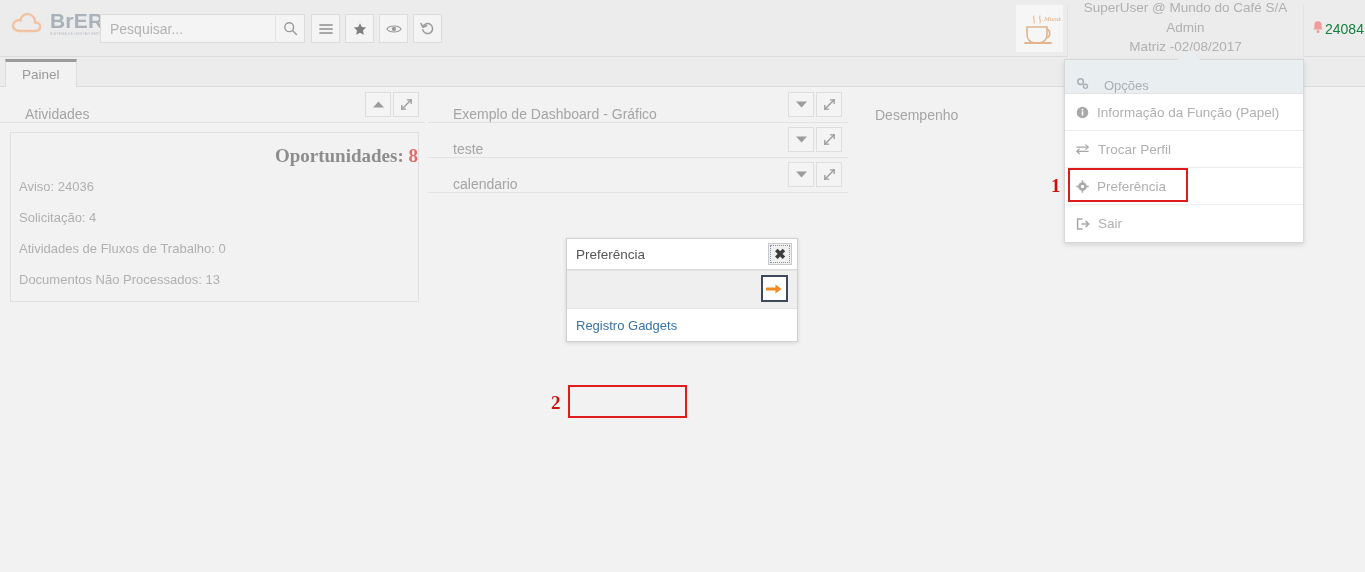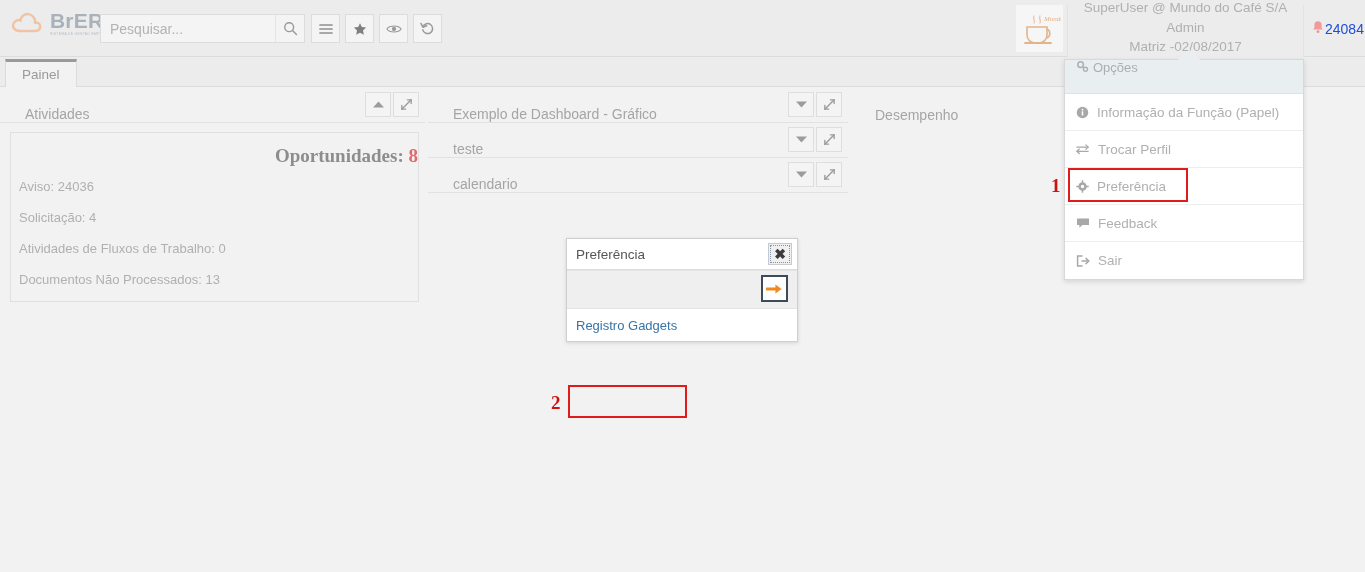--- a/index.html
+++ b/index.html
@@ -74,21 +74,21 @@
     background: #ececec;
     border-left: 1px solid #e2e2e2; border-right: 1px solid #e2e2e2;
     display: flex; flex-direction: column;
     align-items: center; justify-content: flex-end;
     font-size: 13.5px; color: #b0b0b0; line-height: 1.45;
     text-align: center; cursor: pointer;
   }
   .notif {
     position: absolute; left: 1312px; top: 20px;
     display: flex; align-items: center; gap: 1px;
-    color: #1d4ed8; font-size: 14px;
+    color: #15803d; font-size: 14px;
   }
 
   
   .chev-stack {
     position: absolute; left: 1300px; top: 59px;
     width: 28px; height: 24px; cursor: pointer;
   }
   .help-btn {
     position: absolute; left: 1335px; top: 63px;
     width: 17px; height: 17px; border-radius: 50%;
@@ -176,21 +176,21 @@
   }
   .menu-caret::after {
     content: ""; position: absolute;
     left: -11px; top: 0px;
     border-left: 11px solid transparent;
     border-right: 11px solid transparent;
     border-bottom: 10px solid #e9eef0;
   }
   .menu-header {
     height: 34px; background: #e9eef0;
-    display: flex; align-items: flex-start; gap: 4px;
+    display: flex; align-items: flex-end; gap: 15px;
     padding-left: 11px;
     font-size: 13px; color: #a7b0b6;
     border-bottom: 1px solid #e2e2e2;
   }
   .menu-item {
     height: 37px; display: flex; align-items: center; gap: 8px;
     padding-left: 11px;
     font-size: 13.5px; color: #b0b0b0;
     border-bottom: 1px solid #ededed;
     cursor: pointer; position: relative;
@@ -528,28 +528,20 @@
           <rect x="6.2" y="0.3" width="1.6" height="3"></rect>
           <rect x="6.2" y="10.7" width="1.6" height="3"></rect>
           <rect x="0.3" y="6.2" width="3" height="1.6"></rect>
           <rect x="10.7" y="6.2" width="3" height="1.6"></rect>
         </g>
       </svg>
     </span>
     <span>Preferência</span>
   </div>
 
-  <div class="menu-item">
-    <span class="mi-icon">
-      <svg width="14" height="12" viewBox="0 0 14 12">
-        <path d="M1 1.5 h12 v6.6 h-6.6 l-3 2.6 v-2.6 h-2.4 z" fill="#a8a8a8"></path>
-      </svg>
-    </span>
-    <span>Feedback</span>
-  </div>
 
   <div class="menu-item">
     <span class="mi-icon">
       <svg width="14" height="12" viewBox="0 0 14 12">
         <path d="M6 1 H1.6 V11 H6" fill="none" stroke="#a8a8a8" stroke-width="1.5" stroke-linecap="round"></path>
         <line x1="6" y1="6" x2="12.5" y2="6" stroke="#a8a8a8" stroke-width="1.5" stroke-linecap="round"></line>
         <polyline points="10,3.4 12.8,6 10,8.6" fill="none" stroke="#a8a8a8" stroke-width="1.5" stroke-linecap="round" stroke-linejoin="round"></polyline>
       </svg>
     </span>
     <span>Sair</span>

